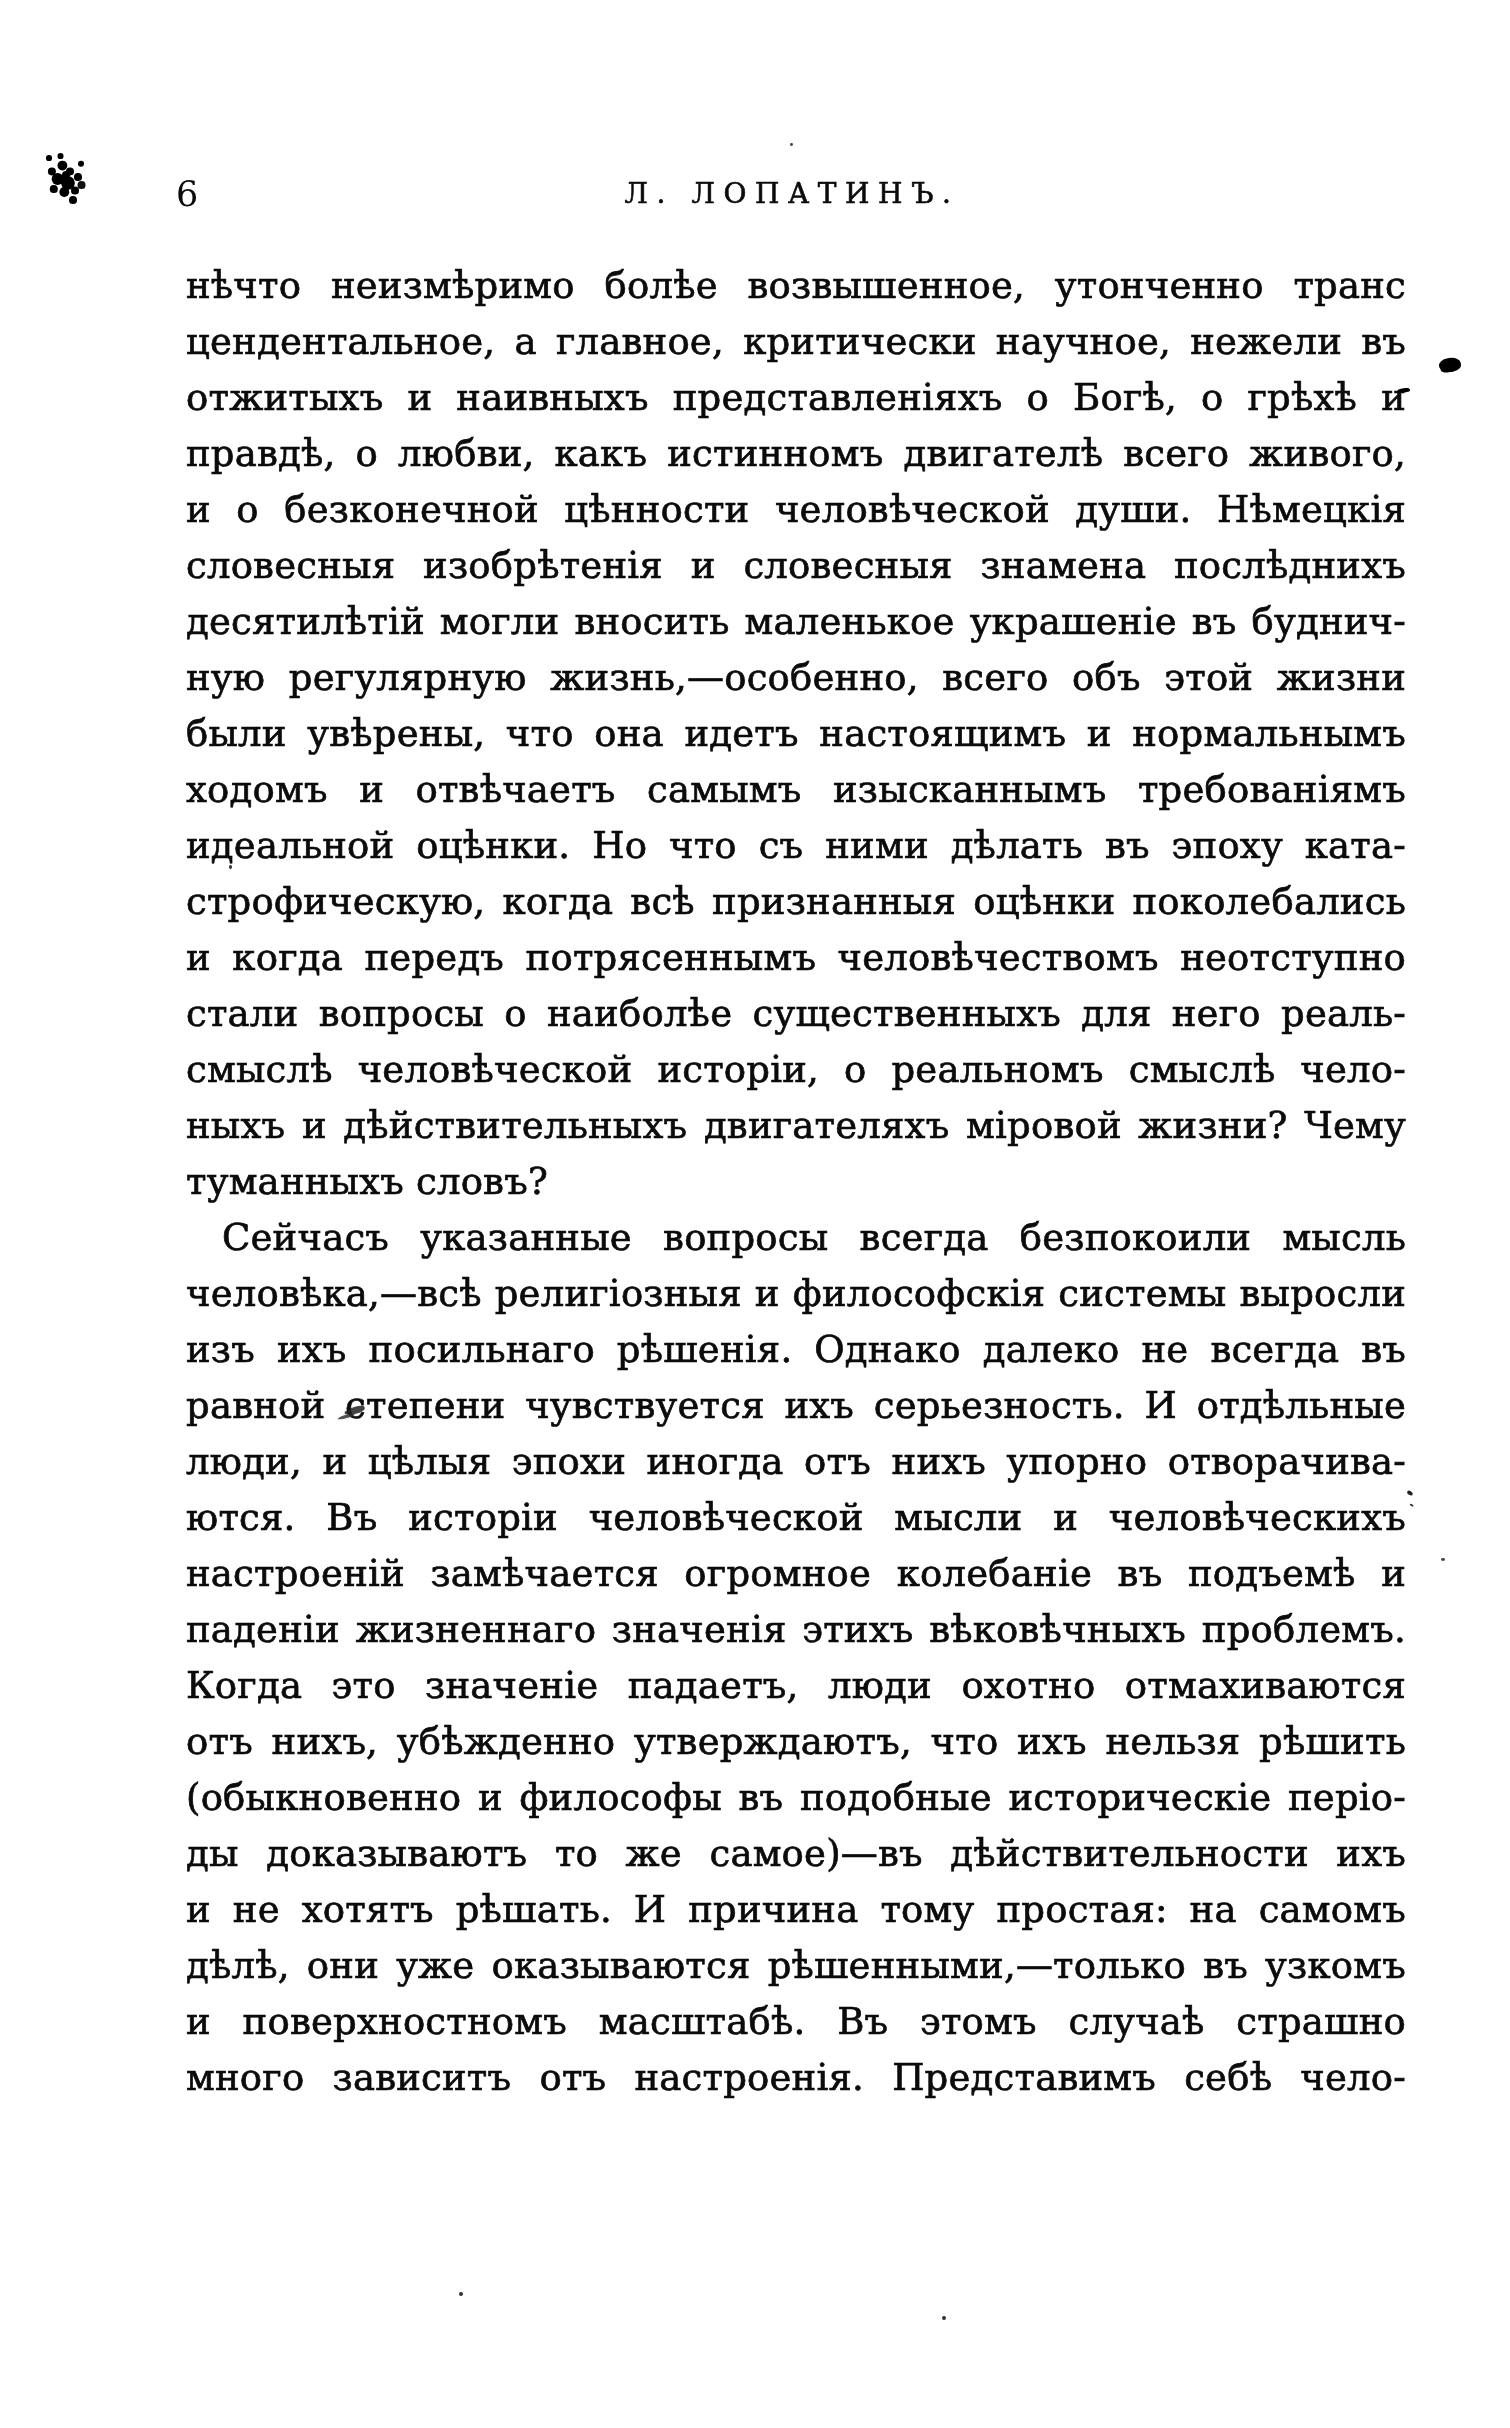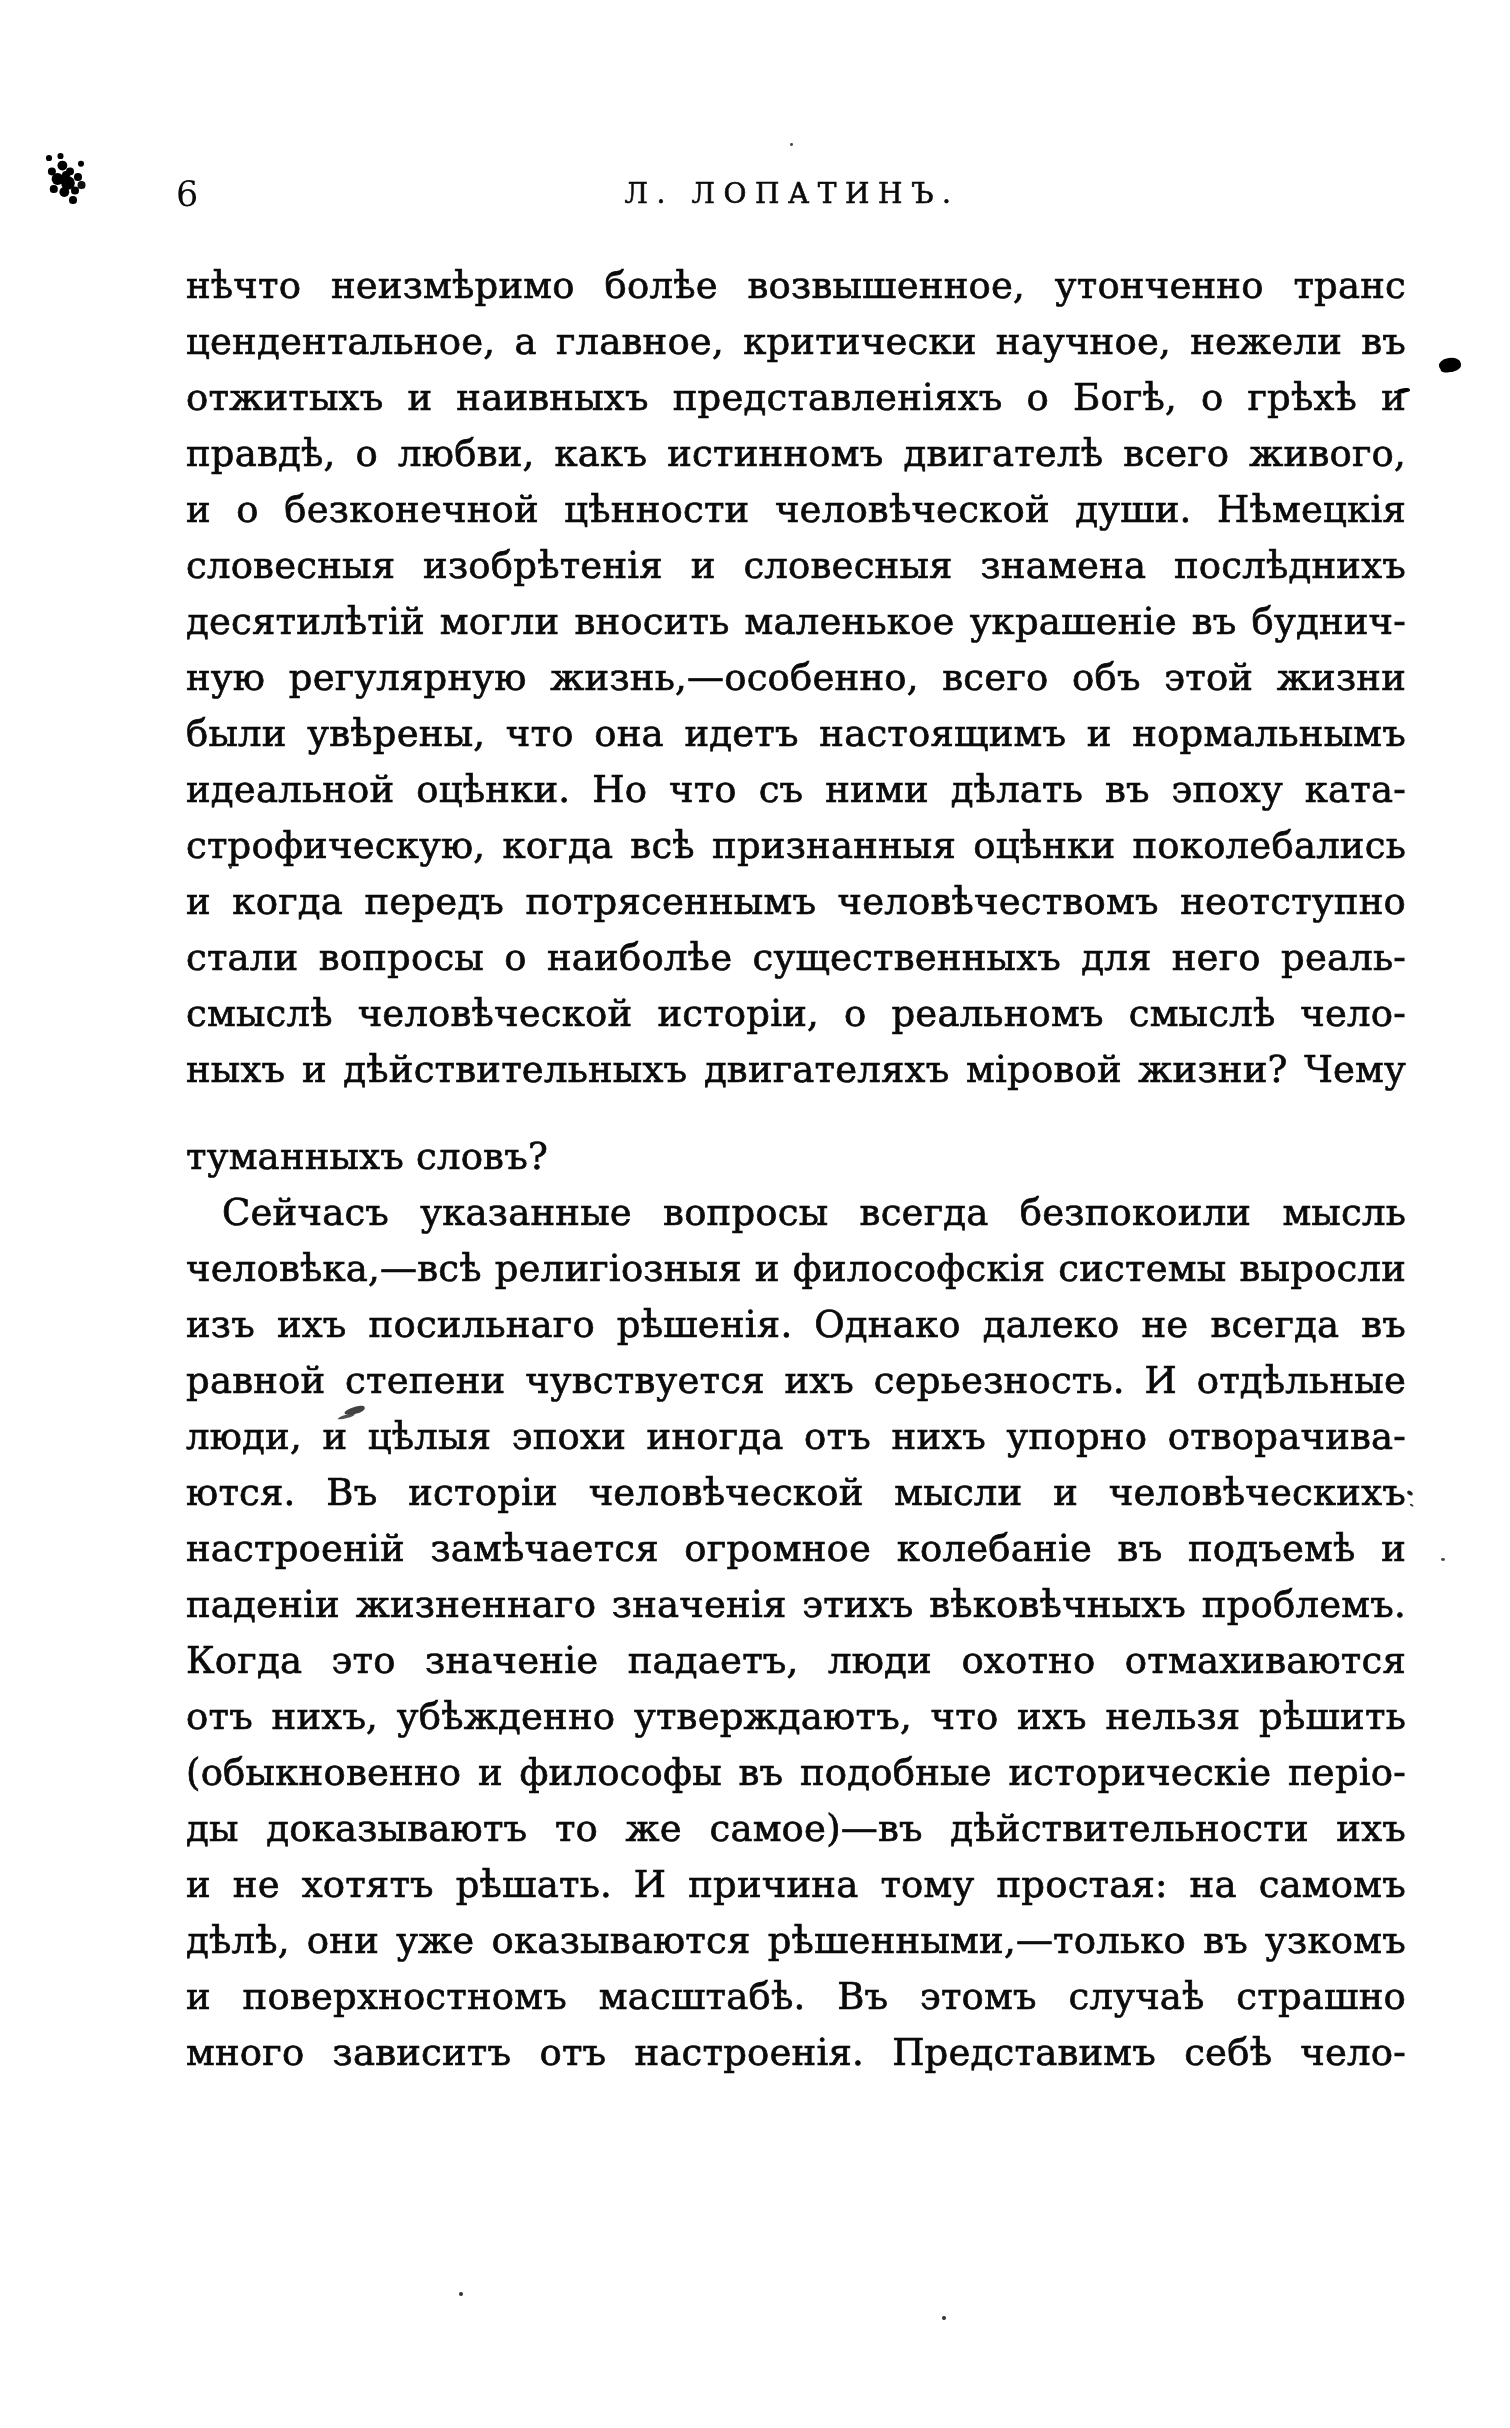--- a/index.html
+++ b/index.html
@@ -59,21 +59,20 @@
     font-size: 37px;
     line-height: 56px;
     text-align: justify;
     text-align-last: justify;
     white-space: nowrap;
     letter-spacing: 0.2px;
     -webkit-text-stroke: 0.7px #0b0b0b;
   }
   .line.no-just {
     text-align-last: left;
-    margin-top: 31px;
   }
   .line.indent {
     text-indent: 36px;
   }
   
   .artifact { position: absolute; pointer-events: none; }
   .ink-smudge {
     left: 46px; top: 155px; width: 5.7px; height: 5.7px;
     background: #000; border-radius: 50%;
     box-shadow:
@@ -114,20 +113,21 @@
   <div class="text-block">
       <div class="line">нѣчто неизмѣримо болѣе возвышенное, утонченно транс</div>
       <div class="line">цендентальное, а главное, критически научное, нежели въ</div>
       <div class="line">отжитыхъ и наивныхъ представленіяхъ о Богѣ, о грѣхѣ и</div>
       <div class="line">правдѣ, о любви, какъ истинномъ двигателѣ всего живого,</div>
       <div class="line">и о безконечной цѣнности человѣческой души. Нѣмецкія</div>
       <div class="line">словесныя изобрѣтенія и словесныя знамена послѣднихъ</div>
       <div class="line">десятилѣтій могли вносить маленькое украшеніе въ буднич-</div>
       <div class="line">ную регулярную жизнь,—особенно, всего объ этой жизни</div>
       <div class="line">были увѣрены, что она идетъ настоящимъ и нормальнымъ</div>
+      <div class="line">ходомъ и отвѣчаетъ самымъ изысканнымъ требованіямъ</div>
       <div class="line">идеальной оцѣнки. Но что съ ними дѣлать въ эпоху ката-</div>
       <div class="line">строфическую, когда всѣ признанныя оцѣнки поколебались</div>
       <div class="line">и когда передъ потрясеннымъ человѣчествомъ неотступно</div>
       <div class="line">стали вопросы о наиболѣе существенныхъ для него реаль-</div>
       <div class="line">смыслѣ человѣческой исторіи, о реальномъ смыслѣ чело-</div>
       <div class="line">ныхъ и дѣйствительныхъ двигателяхъ міровой жизни? Чему</div>
       <div class="line no-just">туманныхъ словъ?</div>
       <div class="line indent">Сейчасъ указанные вопросы всегда безпокоили мысль</div>
       <div class="line">человѣка,—всѣ религіозныя и философскія системы выросли</div>
       <div class="line">изъ ихъ посильнаго рѣшенія. Однако далеко не всегда въ</div>

